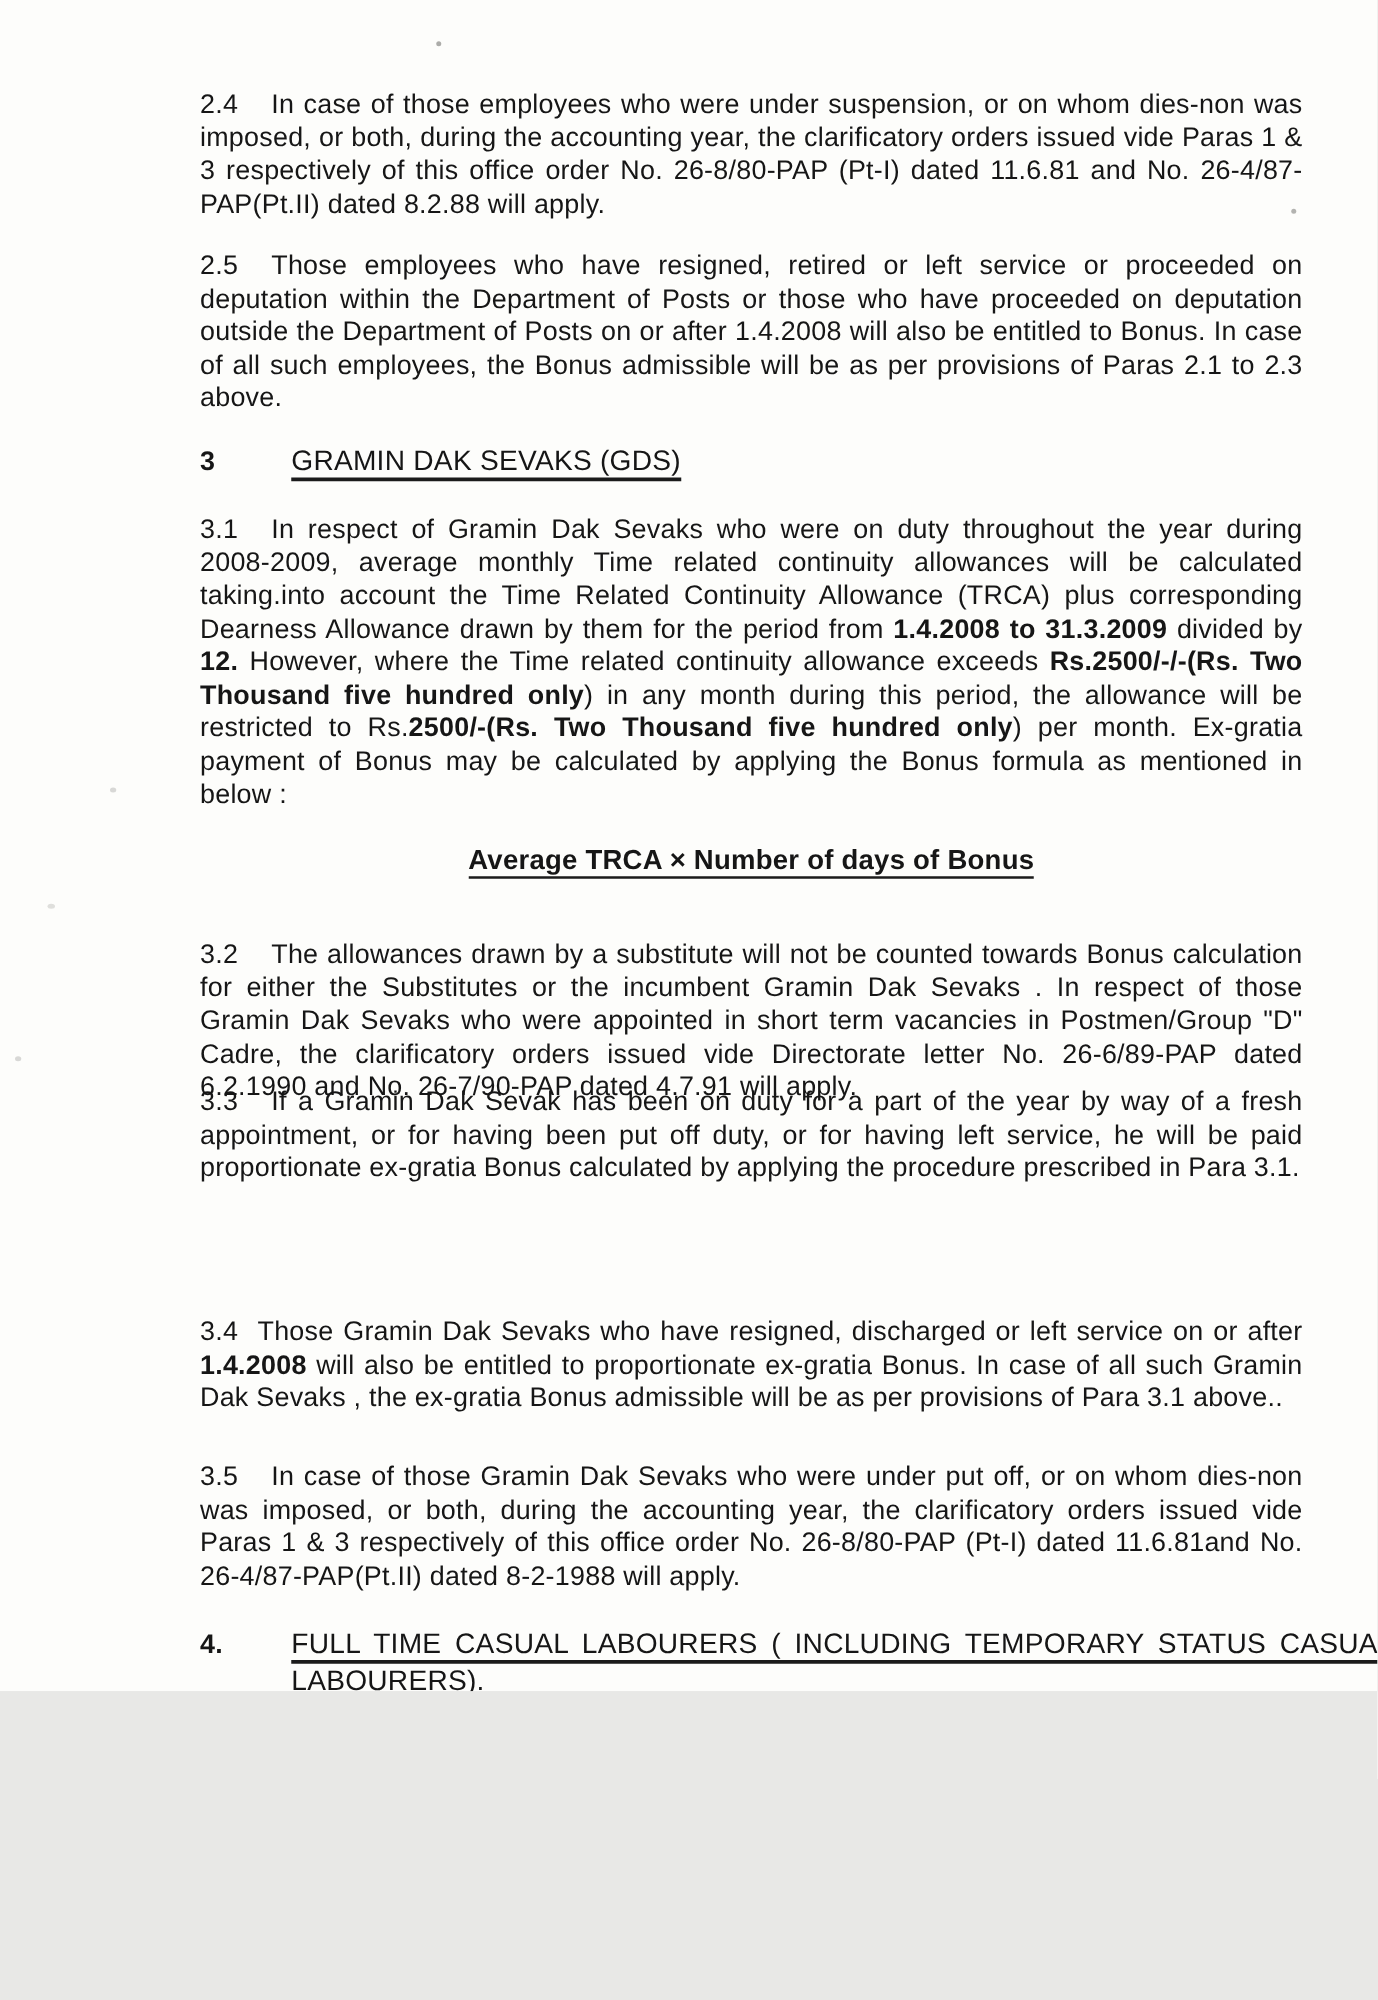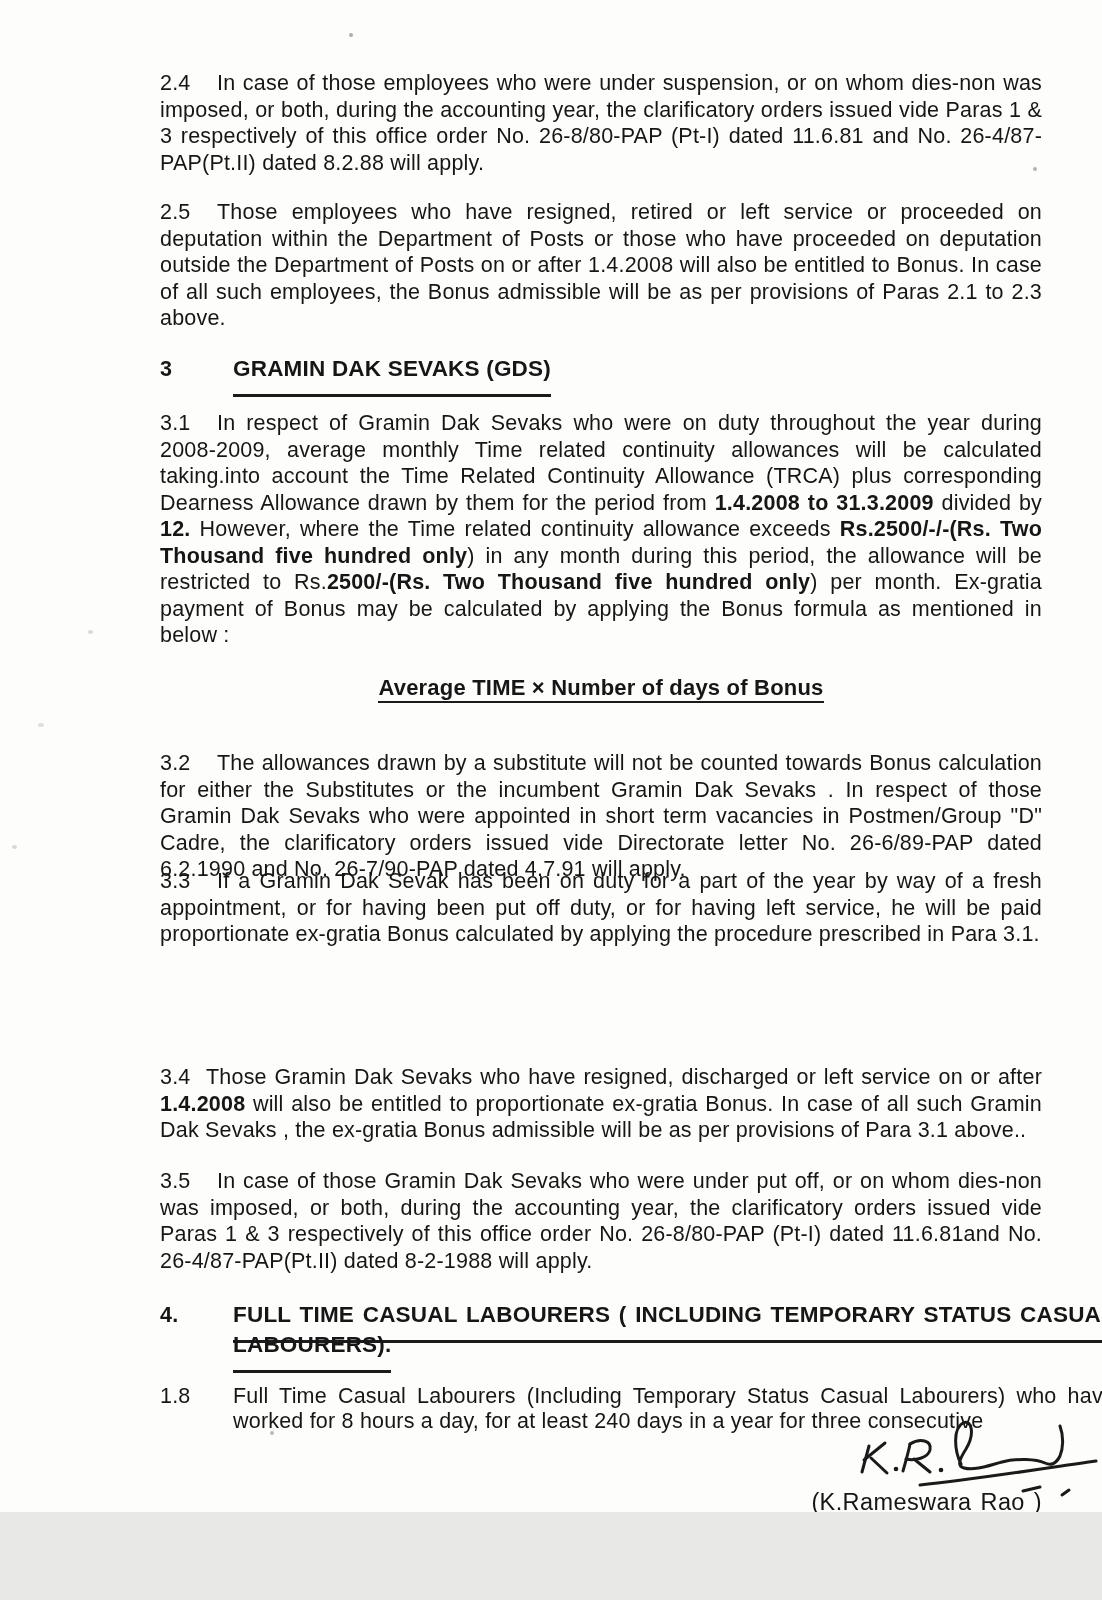--- a/index.html
+++ b/index.html
@@ -1,45 +1,45 @@
 <!DOCTYPE html>
 <html><head>
 <meta charset="utf-8">
 <style>
   html,body{margin:0;padding:0;background:#e8e8e6;}
   .page{
     position:relative;
-    width:1102px;height:1512px;
+    width:1102px;height:1353px;
     background:#fdfdfb;
     margin:0 auto;
     overflow:hidden;
     font-family:"Liberation Sans", sans-serif;
     color:#161616;
     -webkit-font-smoothing:antialiased;
   }
   .blk{
     position:absolute;
     left:160px;
     width:882px;
     font-size:21.5px;
     line-height:26.5px;
     text-align:justify;
     letter-spacing:0.2px;
   }
   .num{display:inline-block;width:57px;}
   .num-wide{display:inline-block;width:73px;}
-  .num-tight{display:inline-block;width:46px;margin-top:12px;}
+  .num-tight{display:inline-block;width:46px;}
   .b{font-weight:bold;}
   .hang{padding-left:73px;text-indent:-73px;}
   .hang .num-wide{text-indent:0;}
   .heading-text{
-    font-weight:bold;
+    font-weight:normal;
     font-size:22.5px;
     border-bottom:3px solid #1b1b1b;
-    padding-bottom:13px;
+    padding-bottom:1px;
   }
   .h4blk{line-height:30px;}
   .formula{
     text-align:center;
     font-weight:bold;
     font-size:22px;
     line-height:32px;
   }
   .formula-top{
     border-bottom:2.5px solid #1b1b1b;
@@ -79,21 +79,21 @@
 
   <div class="blk" style="top:70px"><span class="num">2.4</span><span><span>In case of those employees who were under suspension, or on whom dies-non was imposed, or both, during the accounting year, the clarificatory orders issued vide Paras 1 &amp; 3 respectively of this office order No. 26-8/80-PAP (Pt-I) dated 11.6.81 and No. 26-4/87-PAP(Pt.II) dated 8.2.88 will apply.</span></span></div>
 
   <div class="blk" style="top:199px"><span class="num">2.5</span><span><span>Those employees who have resigned, retired or left service or proceeded on deputation within the Department of Posts or those who have proceeded on deputation outside the Department of Posts on or after 1.4.2008 will also be entitled to Bonus.  In case of all such employees, the Bonus admissible will be as per provisions of Paras 2.1 to 2.3 above.</span></span></div>
 
   <div class="blk" style="top:356px;text-align:left"><span class="num-wide b">3</span><span class="heading-text">GRAMIN DAK SEVAKS (GDS)</span></div>
 
   <div class="blk" style="top:410px"><span class="num">3.1</span><span><span>In respect of Gramin Dak Sevaks  who were on duty throughout the year during 2008-2009, average monthly Time related  continuity  allowances will be calculated taking.into account the Time Related Continuity Allowance (TRCA) plus corresponding Dearness Allowance drawn by them for the period from </span><span class="b">1.4.2008 to 31.3.2009</span><span> divided by </span><span class="b">12.</span><span>  However, where the Time related  continuity  allowance exceeds </span><span class="b">Rs.2500/-/-(Rs. Two Thousand five hundred only</span><span>)  in any month during this period, the allowance will be restricted to Rs.</span><span class="b">2500/-(Rs. Two Thousand five hundred only</span><span>)  per month.  Ex-gratia payment of Bonus may be calculated by applying the Bonus formula as mentioned in below :</span></span></div>
 
   <div class="blk formula" style="top:672px">
-    <div><span class="formula-top">Average TIME × Number of days of Bonus</span></div>
+    <div><span class="formula-top">Average TRCA × Number of days of Bonus</span></div>
   </div>
 
   <div class="blk" style="top:750px"><span class="num">3.2</span><span><span>The allowances drawn by a substitute will not be counted towards Bonus calculation for either the Substitutes or the incumbent Gramin Dak Sevaks . In respect of those Gramin Dak Sevaks  who were appointed in short term vacancies in Postmen/Group "D" Cadre, the clarificatory orders issued vide Directorate letter No. 26-6/89-PAP dated 6.2.1990 and No. 26-7/90-PAP dated 4.7.91 will apply.</span></span></div>
 
   <div class="blk" style="top:868px"><span class="num">3.3</span><span><span>If a Gramin Dak Sevak  has been on duty for a part of the year by way of a fresh appointment, or for having been put off duty, or for having left service, he will be paid  proportionate ex-gratia Bonus calculated by applying the procedure prescribed in Para 3.1.</span></span></div>
 
   <div class="blk" style="top:1052px"><span class="num-tight">3.4</span><span><span>Those Gramin Dak  Sevaks  who have resigned, discharged  or left service on or after </span><span class="b">1.4.2008</span><span> will also be entitled to proportionate  ex-gratia  Bonus.  In case of all such Gramin Dak  Sevaks , the ex-gratia  Bonus admissible will be as per provisions of Para 3.1  above..</span></span></div>
 
   <div class="blk" style="top:1168px"><span class="num">3.5</span><span><span>In case of those Gramin Dak  Sevaks   who were under put off, or on whom dies-non was imposed, or both, during the accounting year, the clarificatory orders issued vide Paras 1 &amp; 3 respectively of this office order No. 26-8/80-PAP (Pt-I) dated 11.6.81and No. 26-4/87-PAP(Pt.II) dated  8-2-1988 will  apply.</span></span></div>
 

